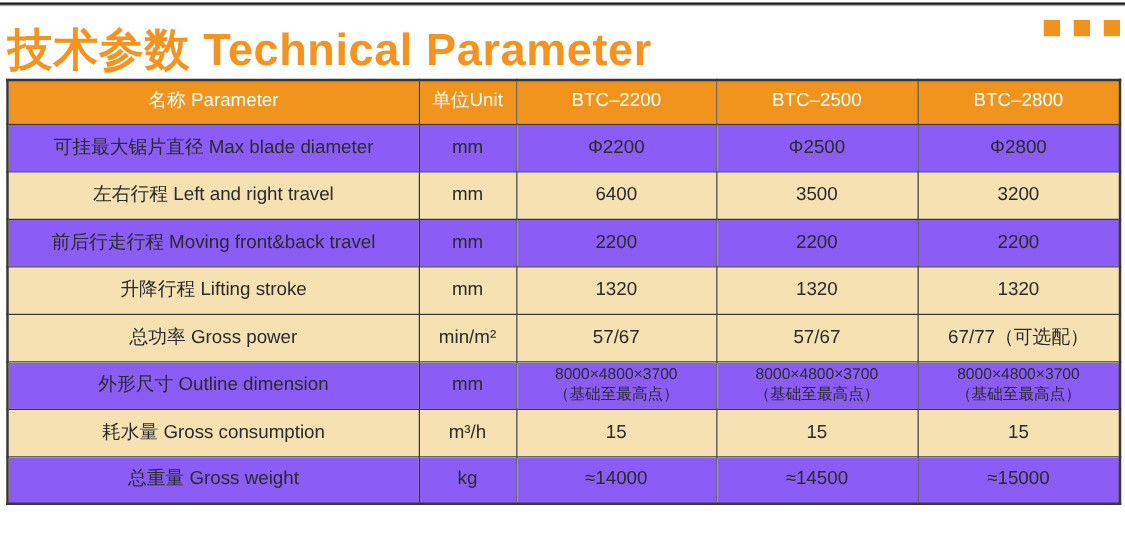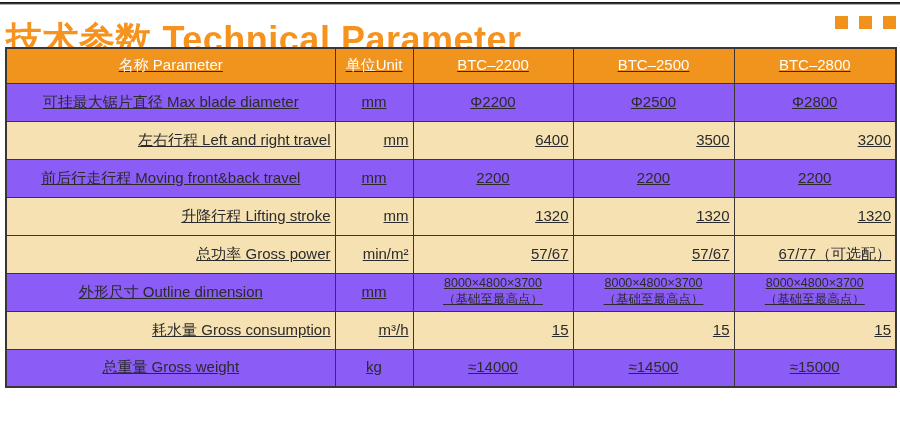--- a/index.html
+++ b/index.html
@@ -30,28 +30,27 @@
     top: 16px; right: 4px;
     display: flex;
     gap: 11px;
   }
   .deco-squares .sq {
     width: 13px; height: 13px;
     background: #f0931d;
   }
   table.params {
     position: absolute;
-    left: 5px; top: 47px;
+    left: 5px; top: 63px;
     width: 890px;
     border-collapse: collapse;
     table-layout: fixed;
     border: 2px solid #3b3633;
     font-size: 15px;
     color: #2b2b2b;
-    text-decoration: underline;
   }
   table.params td, table.params th {
     border: 1.5px solid #3b3633;
     padding: 2px 4px;
     text-align: center;
     vertical-align: middle;
     height: 38px;
     white-space: pre-line;
     line-height: 1.25;
     overflow: hidden;
@@ -61,21 +60,21 @@
     text-align: left;
     padding-left: 9px;
   }
   tr.head th {
     background: #f0941e;
     color: #fdfdfb;
     font-weight: normal;
     font-size: 15px;
   }
   tr.cream td { background: #8b5cf6; }
-  tr.tan td   { background: #f6e1b2; text-align: right; }
+  tr.tan td   { background: #f6e1b2; }
   td.small-val { font-size: 12.5px; line-height: 1.3; }
 </style>
 </head>
 <body>
 
 <div class="top-rule"></div>
 
 <div class="page-title">技术参数 Technical Parameter</div>
 
 <div class="deco-squares">

